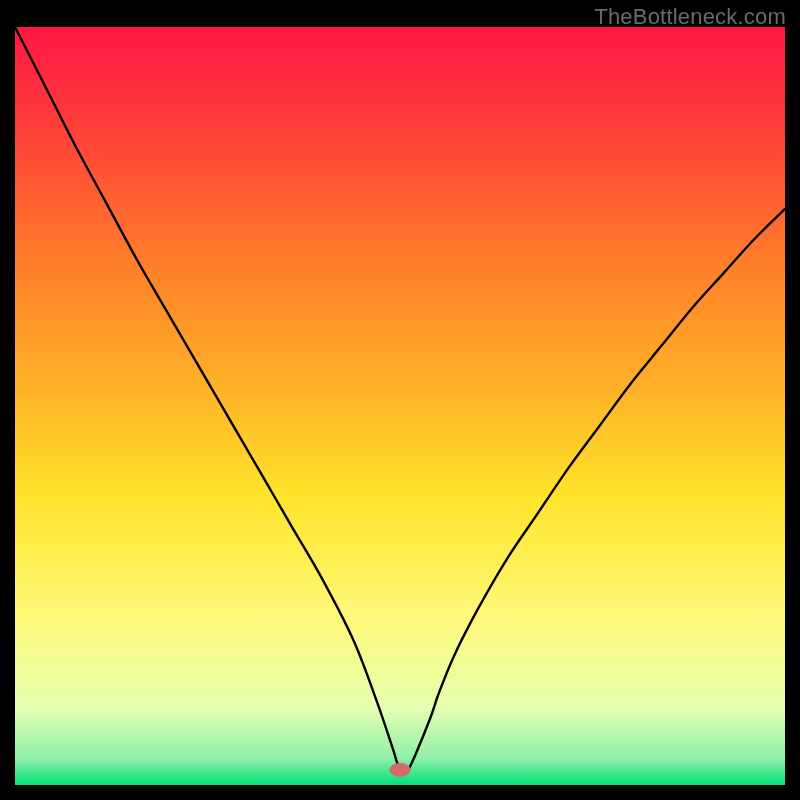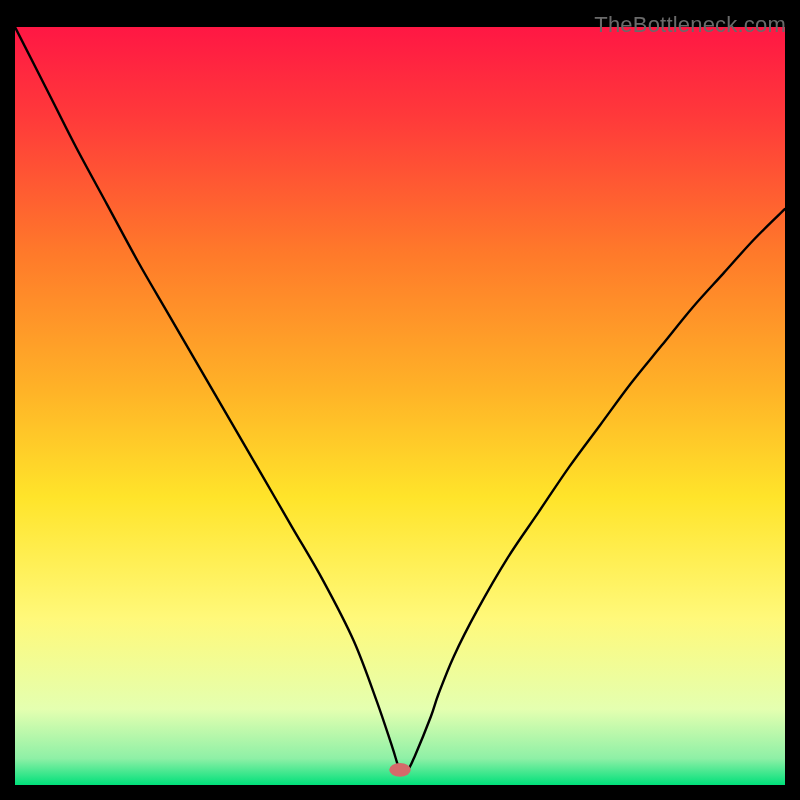--- a/index.html
+++ b/index.html
@@ -12,21 +12,21 @@
     font-family: Arial, Helvetica, sans-serif;
   }
   .frame {
     position: relative;
     width: 800px;
     height: 800px;
     background: #000000;
   }
   .watermark {
     position: absolute;
-    top: 12px;
+    top: 4px;
     right: 14px;
     font-size: 22px;
     font-weight: 500;
     color: #6a6a6a;
     letter-spacing: 0.2px;
     z-index: 10;
   }
   .plot {
     position: absolute;
     left: 15px;

